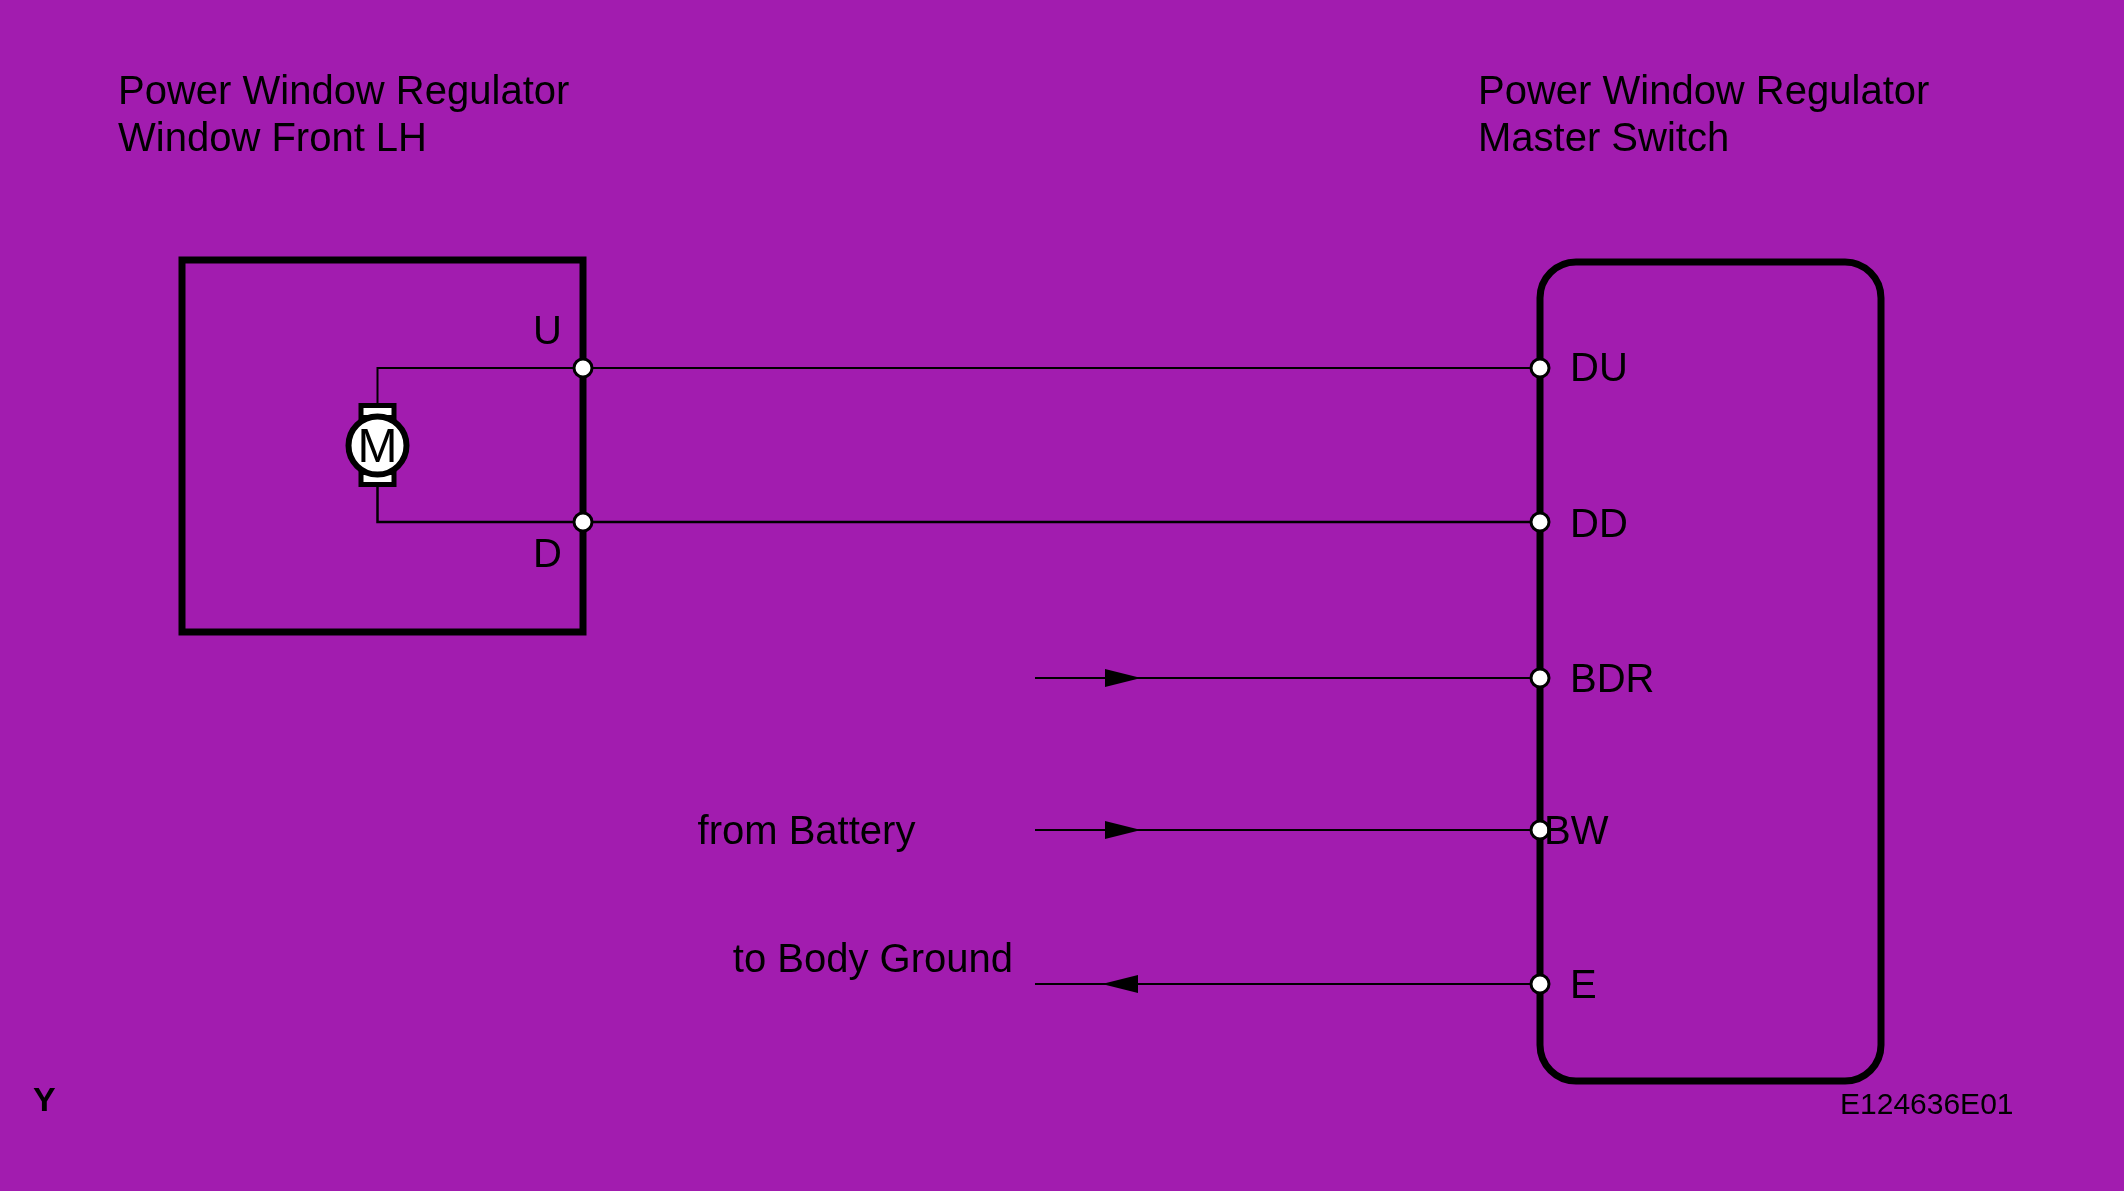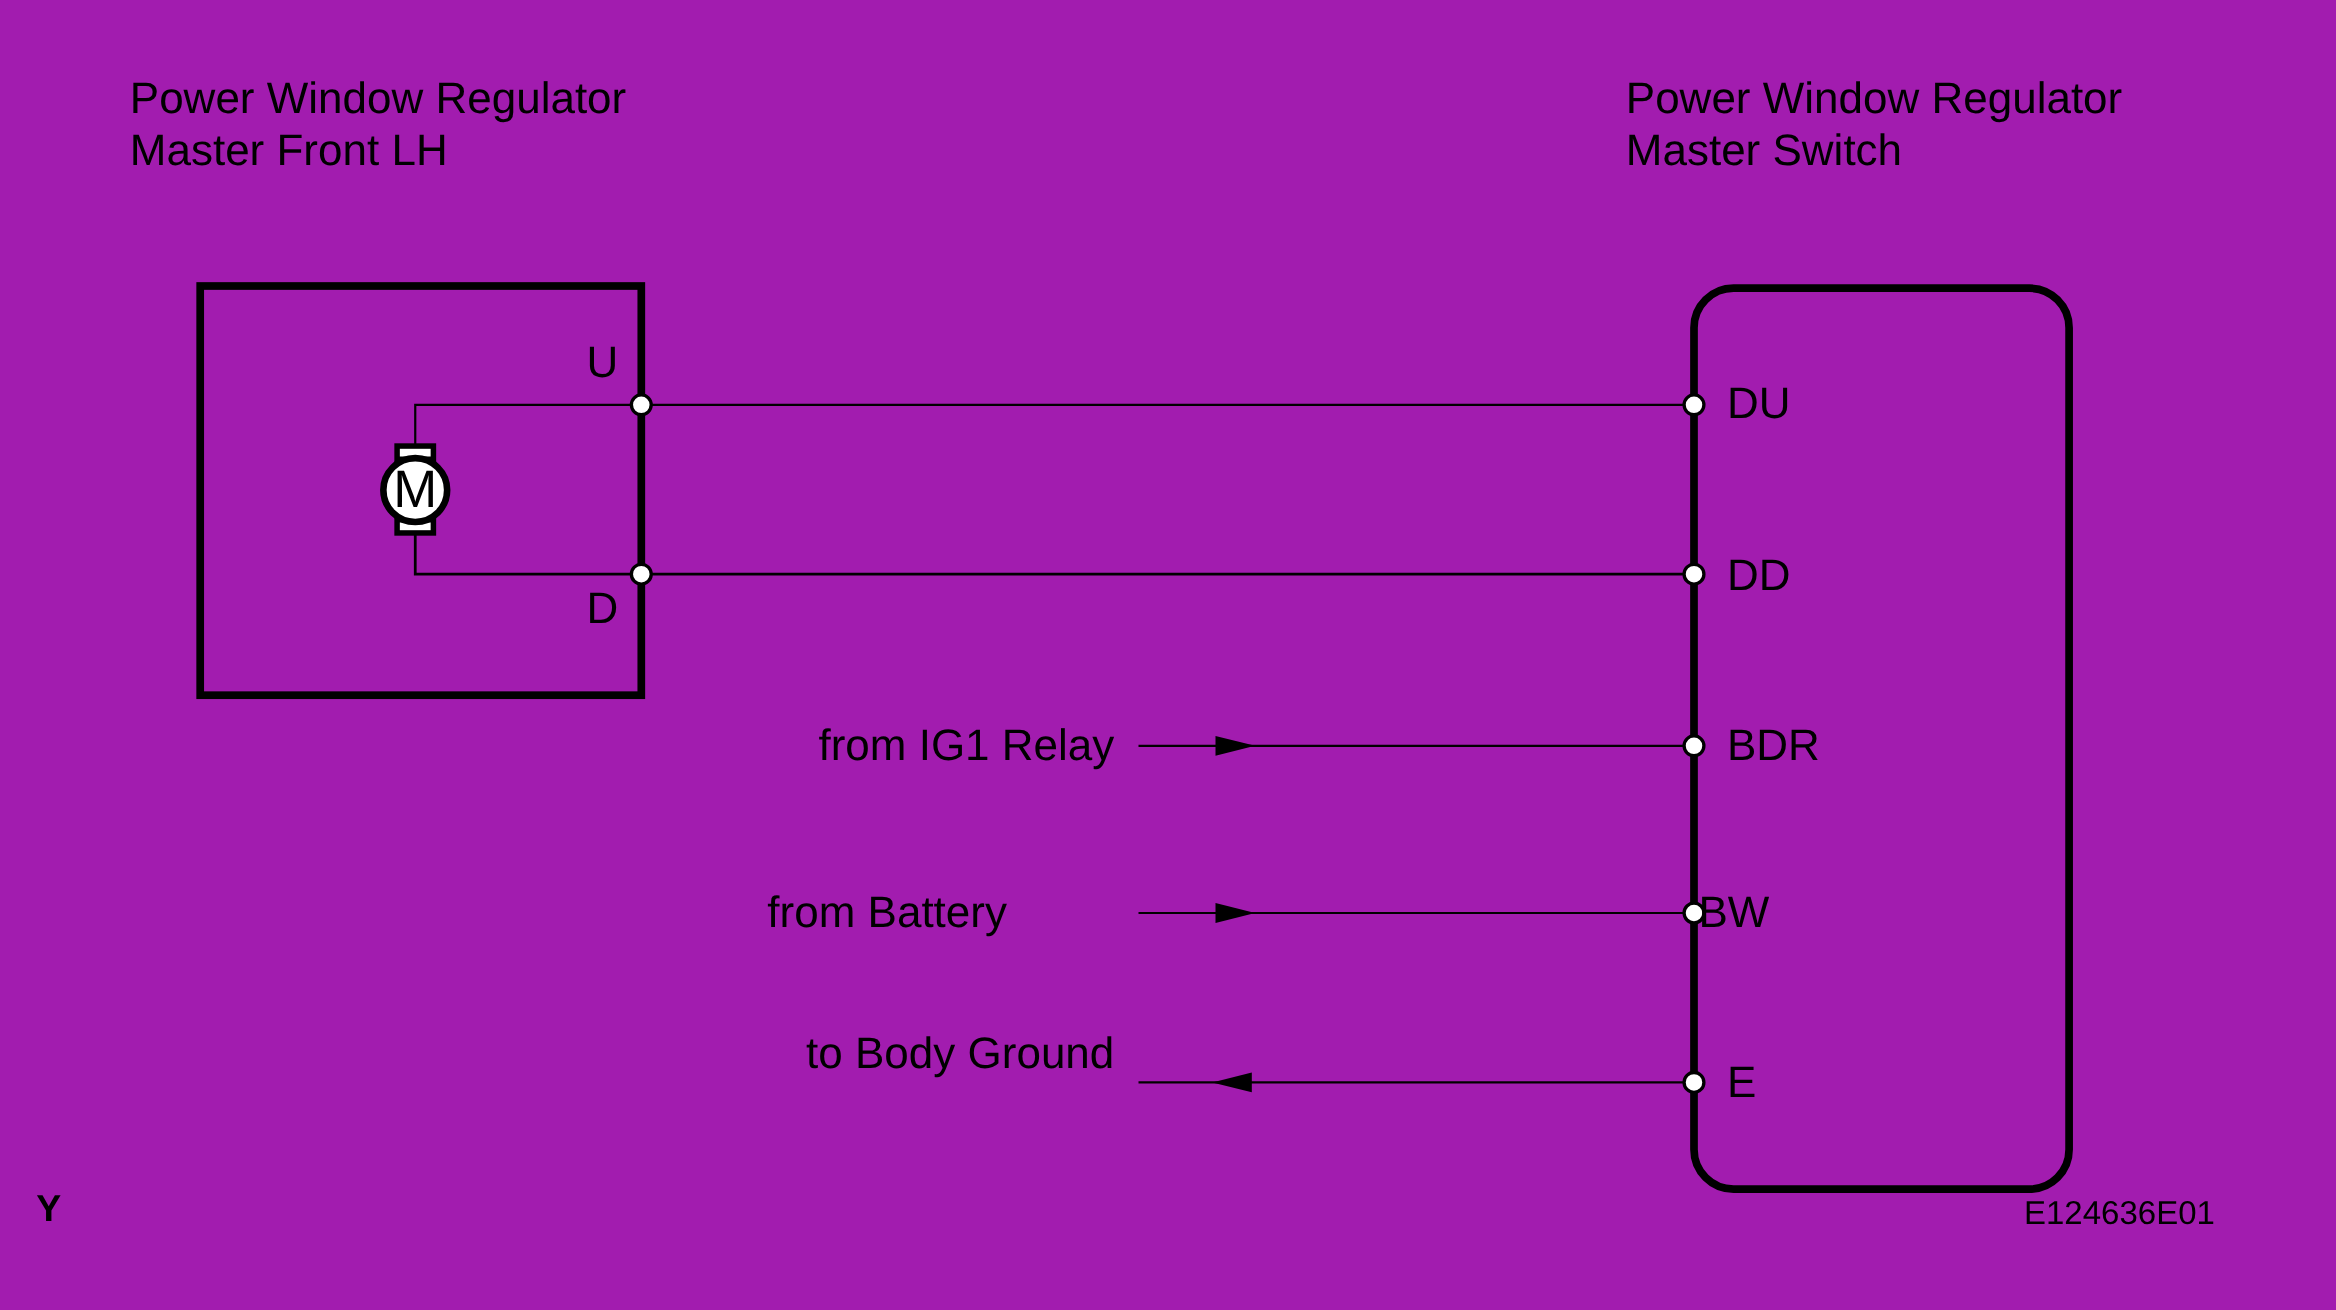--- a/index.html
+++ b/index.html
@@ -87,38 +87,37 @@
 
     <circle cx="1540" cy="368" r="9" fill="#ffffff" stroke="#000000" stroke-width="3"></circle>
     <circle cx="1540" cy="522" r="9" fill="#ffffff" stroke="#000000" stroke-width="3"></circle>
     <circle cx="1540" cy="678" r="9" fill="#ffffff" stroke="#000000" stroke-width="3"></circle>
     <circle cx="1540" cy="830" r="9" fill="#ffffff" stroke="#000000" stroke-width="3"></circle>
     <circle cx="1540" cy="984" r="9" fill="#ffffff" stroke="#000000" stroke-width="3"></circle>
   </svg>
 
   <div class="txt header" style="left:118px; top:67px;">
     <span>Power Window Regulator</span>
-    <span>Master Front LH</span>
+    <span>Window Front LH</span>
   </div>
   <div class="txt header" style="left:1478px; top:67px;">
     <span>Power Window Regulator</span>
     <span>Master Switch</span>
   </div>
 
   <div class="motor-m" style="left:377.5px; top:447px;">M</div>
 
   <div class="txt right" style="left:518px; top:307px; width:44px;">U</div>
   <div class="txt right" style="left:518px; top:530px; width:44px;">D</div>
 
   <div class="txt" style="left:1570px; top:344px;">DU</div>
   <div class="txt" style="left:1570px; top:500px;">DD</div>
   <div class="txt" style="left:1570px; top:655px;">BDR</div>
   <div class="txt" style="left:1544px; top:807px;">BW</div>
   <div class="txt" style="left:1570px; top:961px;">E</div>
 
-  <div class="txt right" style="left:600px; top:655px; width:413px;">from IG1 Relay</div>
   <div class="txt right" style="left:600px; top:807px; width:413px;text-align:center;">from Battery</div>
   <div class="txt right" style="left:600px; top:935px; width:413px;">to Body Ground</div>
 
   <div class="footer-marker" style="left:33px; top:1080px;">Y</div>
   <div class="figure-code" style="left:1840px; top:1090px; width:250px;">E124636E01</div>
 
 </div>
 
 </body></html>

